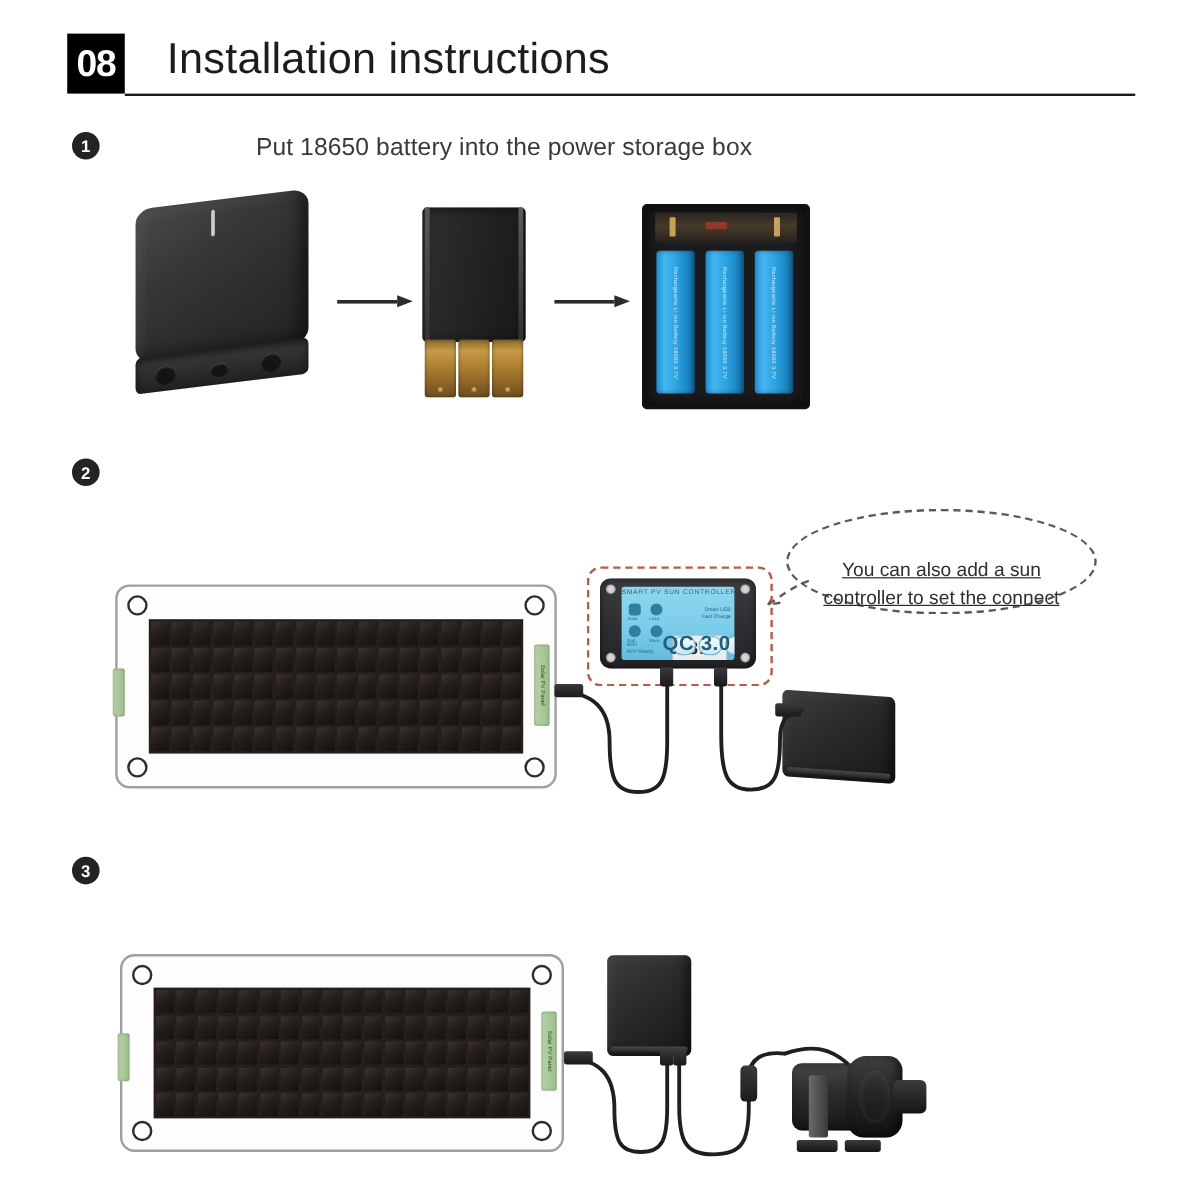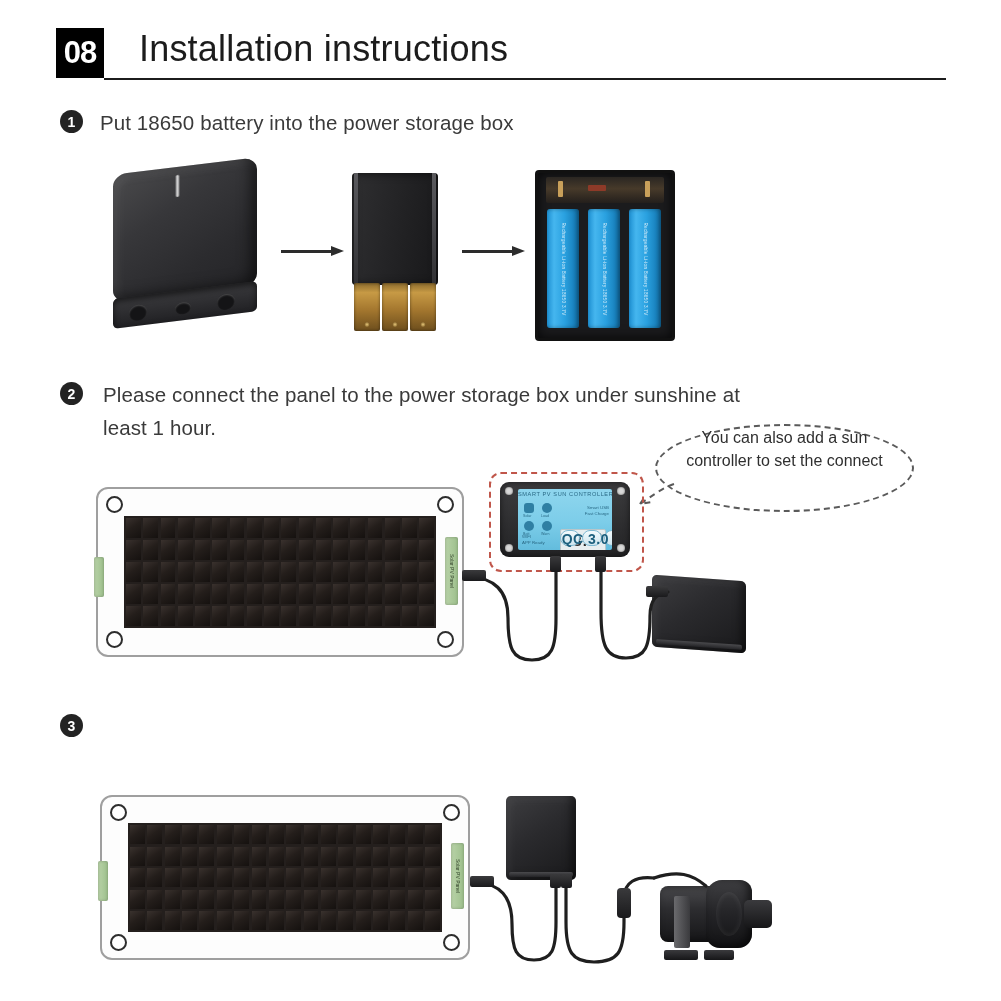--- a/index.html
+++ b/index.html
@@ -272,34 +272,34 @@
     display:flex; align-items:center; gap:2px;
   }
   .lcd .iconrow i { display:block; background:#2c2c2c; }
   .ctrl-btn {
     position: absolute; width: 18px; height: 14px; border-radius: 8px;
     background: linear-gradient(180deg,#f4fbfd,#cfe6ef);
     border: 1px solid #7fb9d2;
   }
   .ctrl-qc {
     position: absolute;
-    font-size: 14px; font-weight: bold; color: #1d5f7d; letter-spacing: .5px;
+    font-size: 17px; font-weight: bold; color: #1d5f7d; letter-spacing: .5px;
     font-family: "Liberation Sans", sans-serif;
   }
   .ctrl-side {
     position:absolute; font-size:4.4px; color:#2a6a86; line-height:6px;
     font-family: "Liberation Sans", sans-serif;
   }
 
   
   .callout {
     position: absolute;
     border: 2px dashed #5a5a5a;
     border-radius: 50%;
-    display: flex; align-items: flex-start; justify-content: center;
+    display: flex; align-items: flex-end; justify-content: center; text-decoration: underline;
   }
   .callout-text {
     font-size: 16px;
     line-height: 23px;
     color: #2f2f2f;
     text-align: center;
     font-family: "Liberation Sans", sans-serif;
   }
   .callout-tail { position: absolute; }
   .callout-tail svg path { fill:none; stroke:#5a5a5a; stroke-width:2; stroke-dasharray:6 5; }
@@ -356,21 +356,21 @@
 
 <div class="page">
 
   <div class="header">
     <div class="sec-num">08</div>
     <div class="sec-title">Installation instructions</div>
     <div class="header-rule"></div>
   </div>
 
   <div class="step-badge" style="left:60px; top:110px;">1</div>
-  <div class="step-text" style="left:100px; top:106px; width:640px;">Put 18650 battery into the power storage box</div>
+  <div class="step-text" style="left:100px; top:106px; width:640px;text-align:center;">Put 18650 battery into the power storage box</div>
 
   <div class="s1">
 
     <div class="box-closed" style="left:113px; top:166px; width:144px; height:128px;">
       <div class="gloss"></div>
       <div class="edge-face">
         <div class="port" style="left:16px; width:18px; height:16px;"></div>
         <div class="port" style="left:62px; width:16px; height:12px; top:12px;"></div>
         <div class="port" style="left:104px; width:18px; height:16px;"></div>
       </div>
@@ -408,21 +408,20 @@
       <div class="batt" style="left:50px; width:32px;">
         <span class="lbl">Rechargeable Li-ion Battery 18650 3.7V</span>
       </div>
       <div class="batt" style="left:91px; width:32px;">
         <span class="lbl">Rechargeable Li-ion Battery 18650 3.7V</span>
       </div>
     </div>
   </div>
 
   <div class="step-badge" style="left:60px; top:382px;">2</div>
-  <div class="step-text" style="left:103px; top:378px; width:660px;">Please connect the panel to the power storage box under sunshine at least 1 hour.</div>
 
   <div class="callout" style="left:655px; top:424px; width:255px; height:84px;">
     <div class="callout-text">
       <span>You can also add a sun</span><br>
       <span>controller to set the connect</span>
     </div>
   </div>
   <div class="callout-tail" style="left:638px; top:482px; width:40px; height:28px;">
     <svg width="40" height="28" viewBox="0 0 40 28">
         <path d="M36 2 C 24 6, 14 14, 2 22 L 14 20 M2 22 L 8 13"></path>

